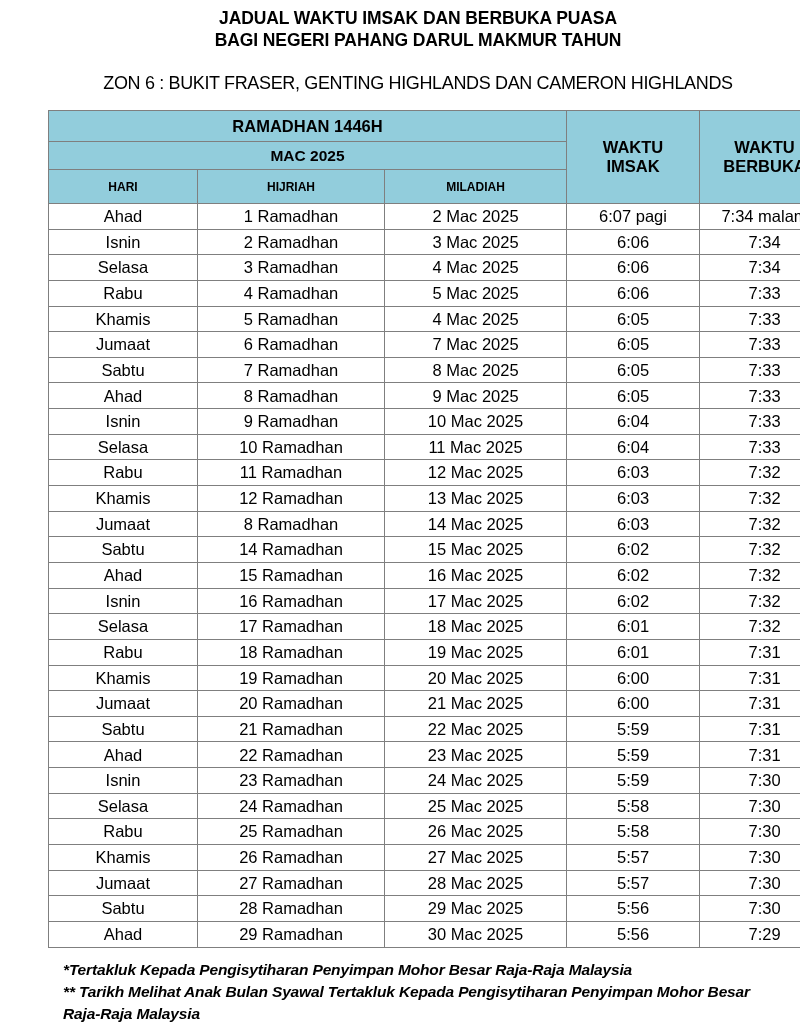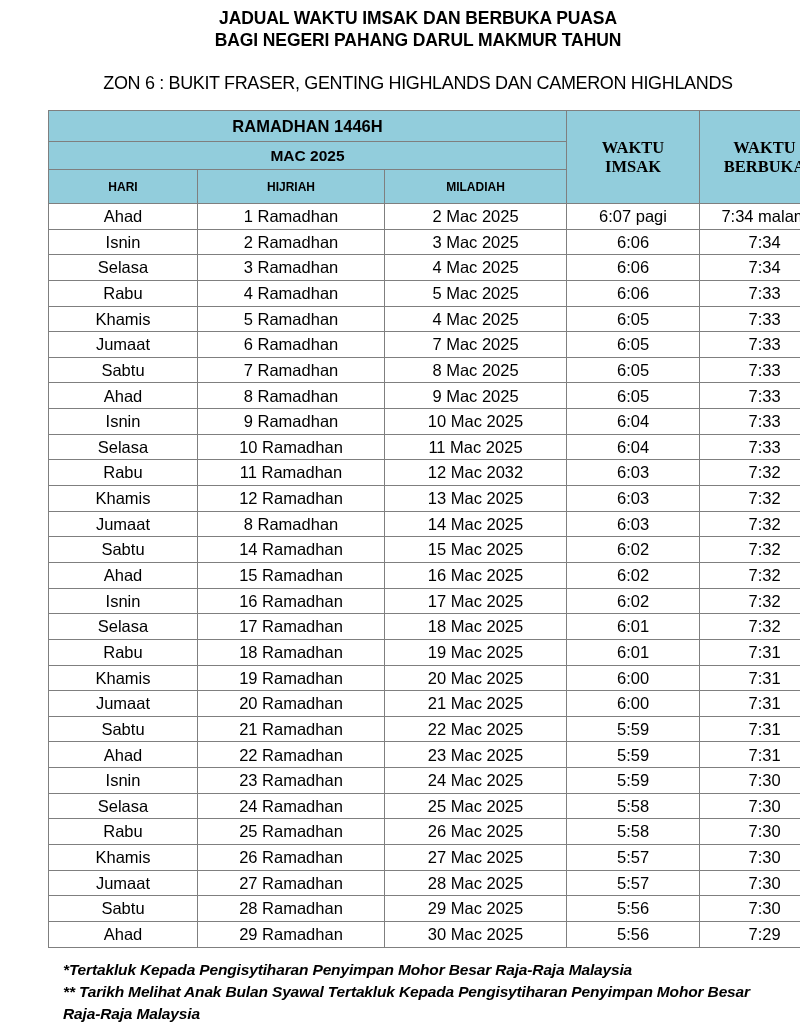--- a/index.html
+++ b/index.html
@@ -63,21 +63,21 @@
     padding: 0;
   }
   table.jadual thead th {
     background: #92cddc;
     font-weight: bold;
     color: #000;
   }
   .th-ramadhan { height: 30px; font-size: 16.5px; }
   .th-mac      { height: 27px; font-size: 15.5px; }
   .th-sub      { height: 33px; font-size: 12px; }
-  .th-waktu    { font-size: 16.5px; line-height: 19px; font-family: Liberation Serif, serif; }
+  .th-waktu    { font-size: 16.5px; line-height: 19px; }
 
   table.jadual tbody td {
     height: 24.65px;
     font-size: 16.5px;
     font-weight: normal;
     background: #ffffff;
     line-height: 1;
   }
 
   
@@ -208,21 +208,21 @@
           <tr>
             <td>Selasa</td>
             <td>10 Ramadhan</td>
             <td>11 Mac 2025</td>
             <td>6:04</td>
             <td>7:33</td>
           </tr>
           <tr>
             <td>Rabu</td>
             <td>11 Ramadhan</td>
-            <td>12 Mac 2032</td>
+            <td>12 Mac 2025</td>
             <td>6:03</td>
             <td>7:32</td>
           </tr>
           <tr>
             <td>Khamis</td>
             <td>12 Ramadhan</td>
             <td>13 Mac 2025</td>
             <td>6:03</td>
             <td>7:32</td>
           </tr>

